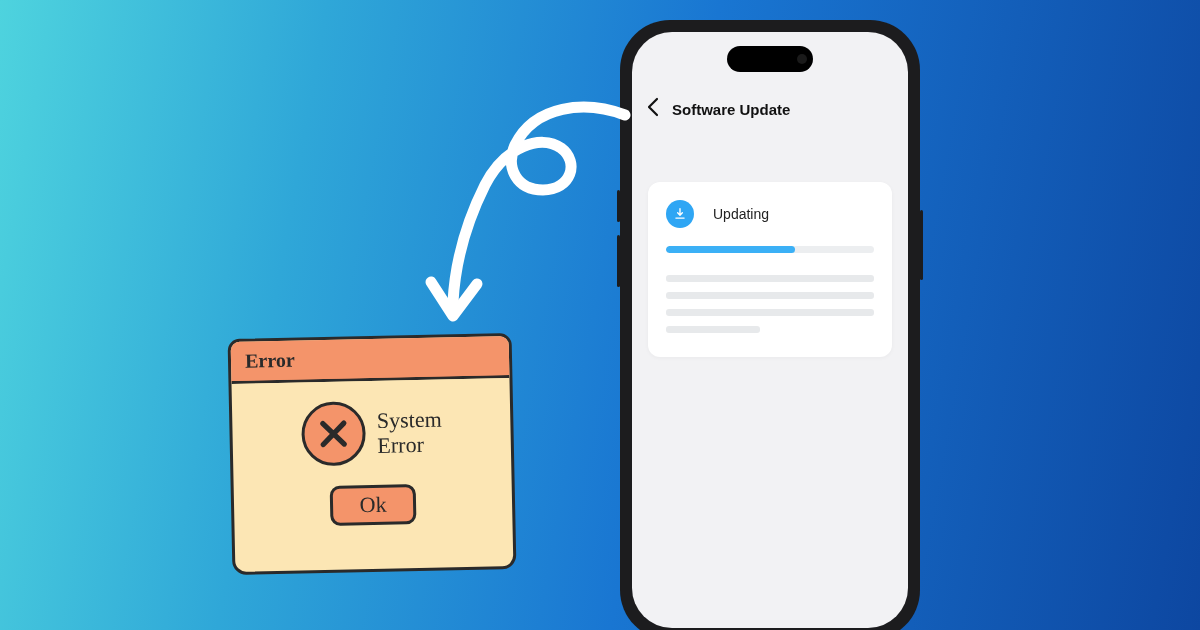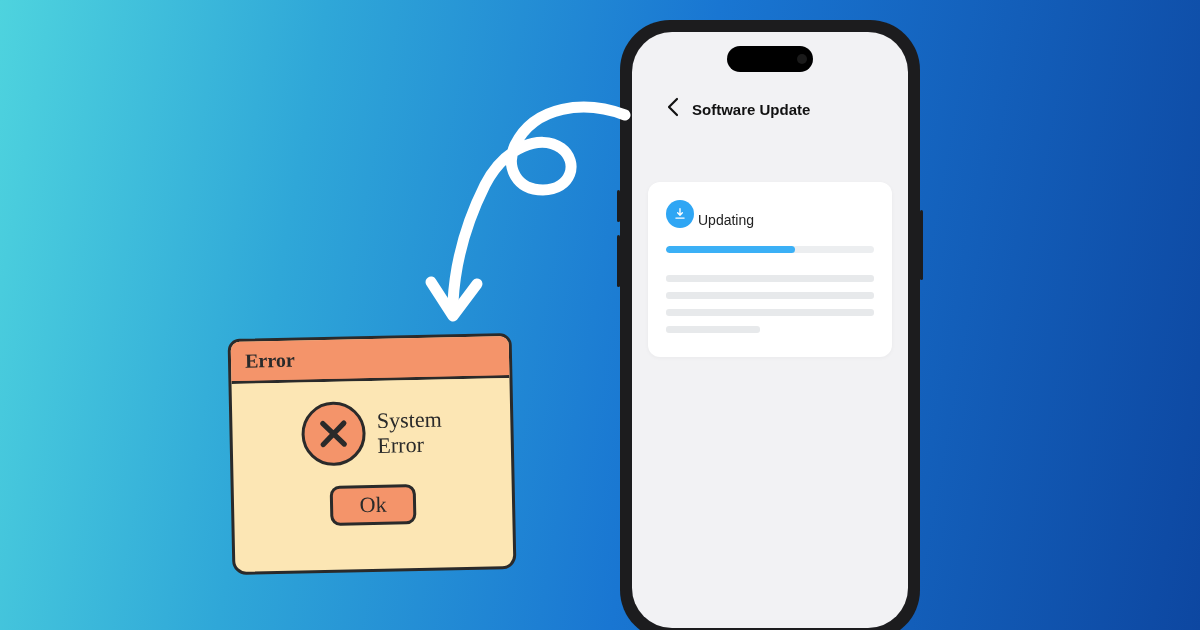--- a/index.html
+++ b/index.html
@@ -53,21 +53,20 @@
     position: absolute;
     top: 58px;
     left: 0;
     width: 100%;
     height: 38px;
     display: flex;
     align-items: center;
     padding: 0 14px;
     gap: 12px;
     color: #111;
-    margin-left: 20px;
   }
   .nav-back {
     font-size: 22px;
     font-weight: 300;
     line-height: 1;
   }
   .nav-title {
     font-size: 15px;
     font-weight: 600;
   }
@@ -76,22 +75,22 @@
     top: 150px;
     left: 16px;
     right: 16px;
     background: #fff;
     border-radius: 12px;
     padding: 18px 18px 24px;
     box-shadow: 0 1px 4px rgba(0,0,0,0.04);
   }
   .card-row {
     display: flex;
-    align-items: flex-end;
-    gap: 4px;
+    align-items: center;
+    gap: 19px;
     margin-bottom: 18px;
   }
   .dl-icon {
     width: 28px;
     height: 28px;
     border-radius: 50%;
     background: #2FA6F4;
     display: flex;
     align-items: center;
     justify-content: center;

